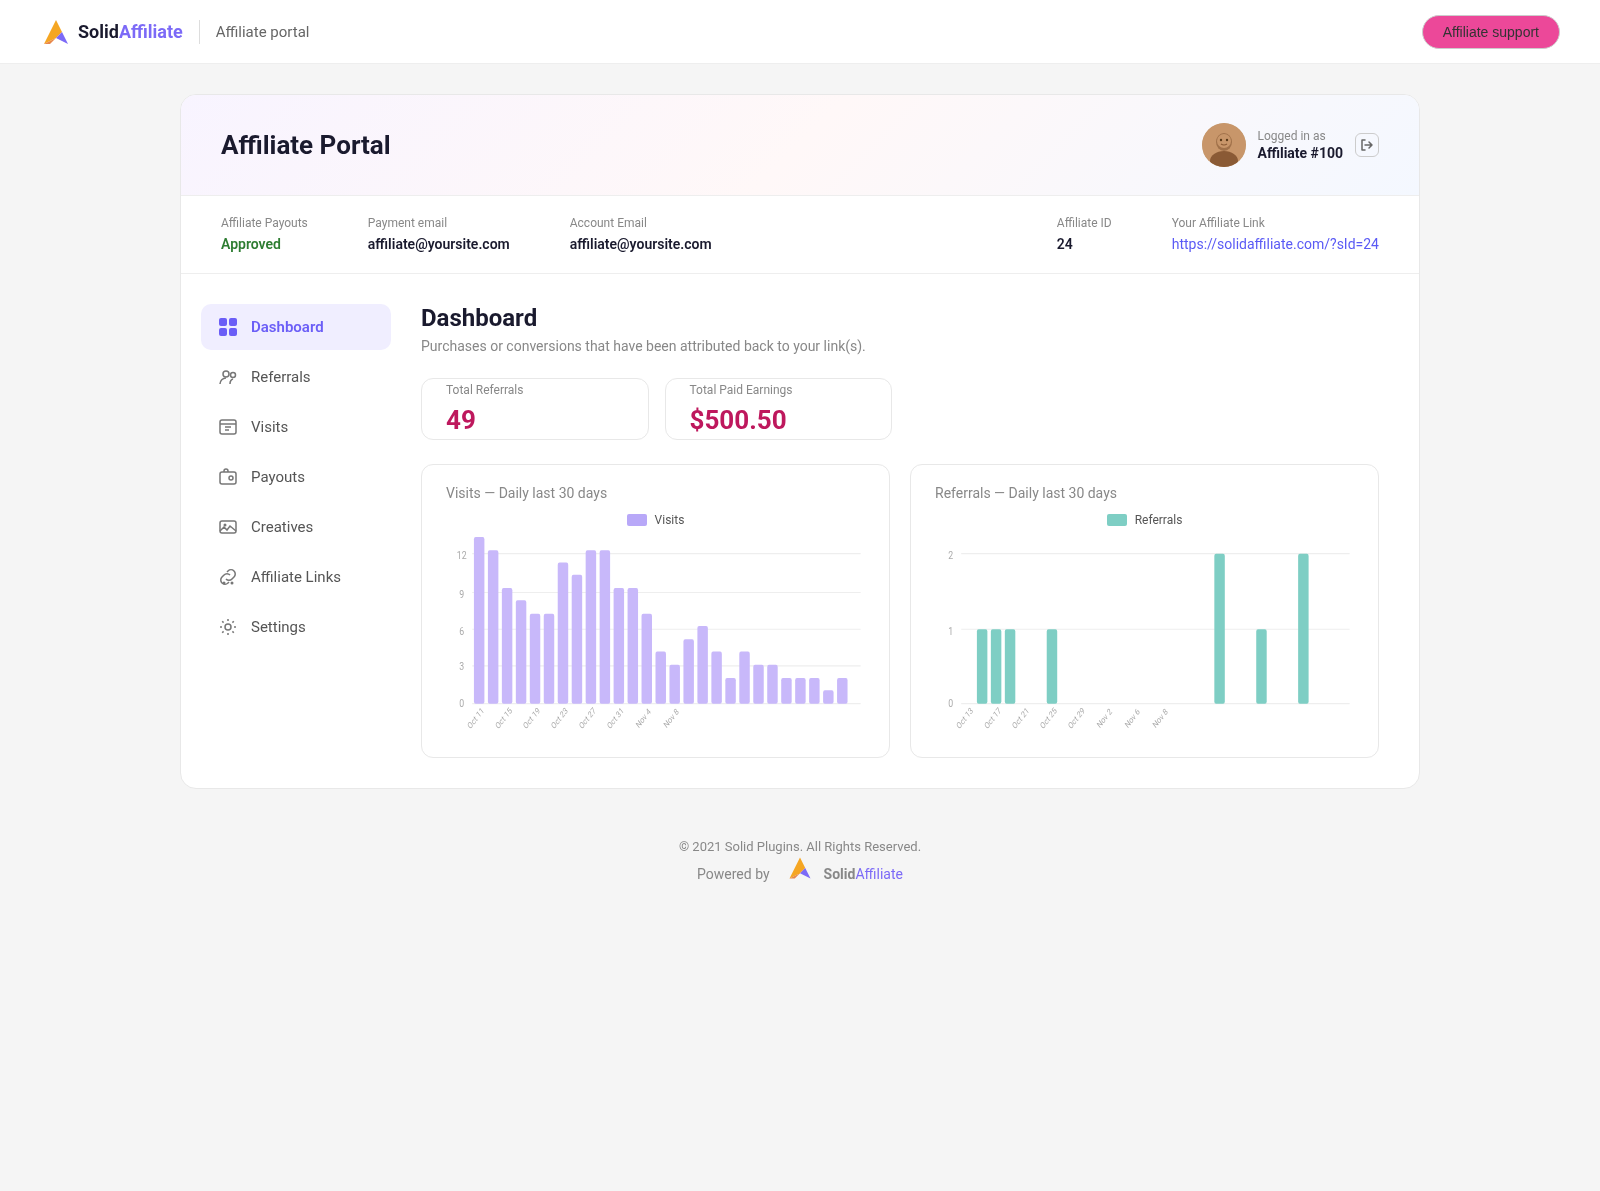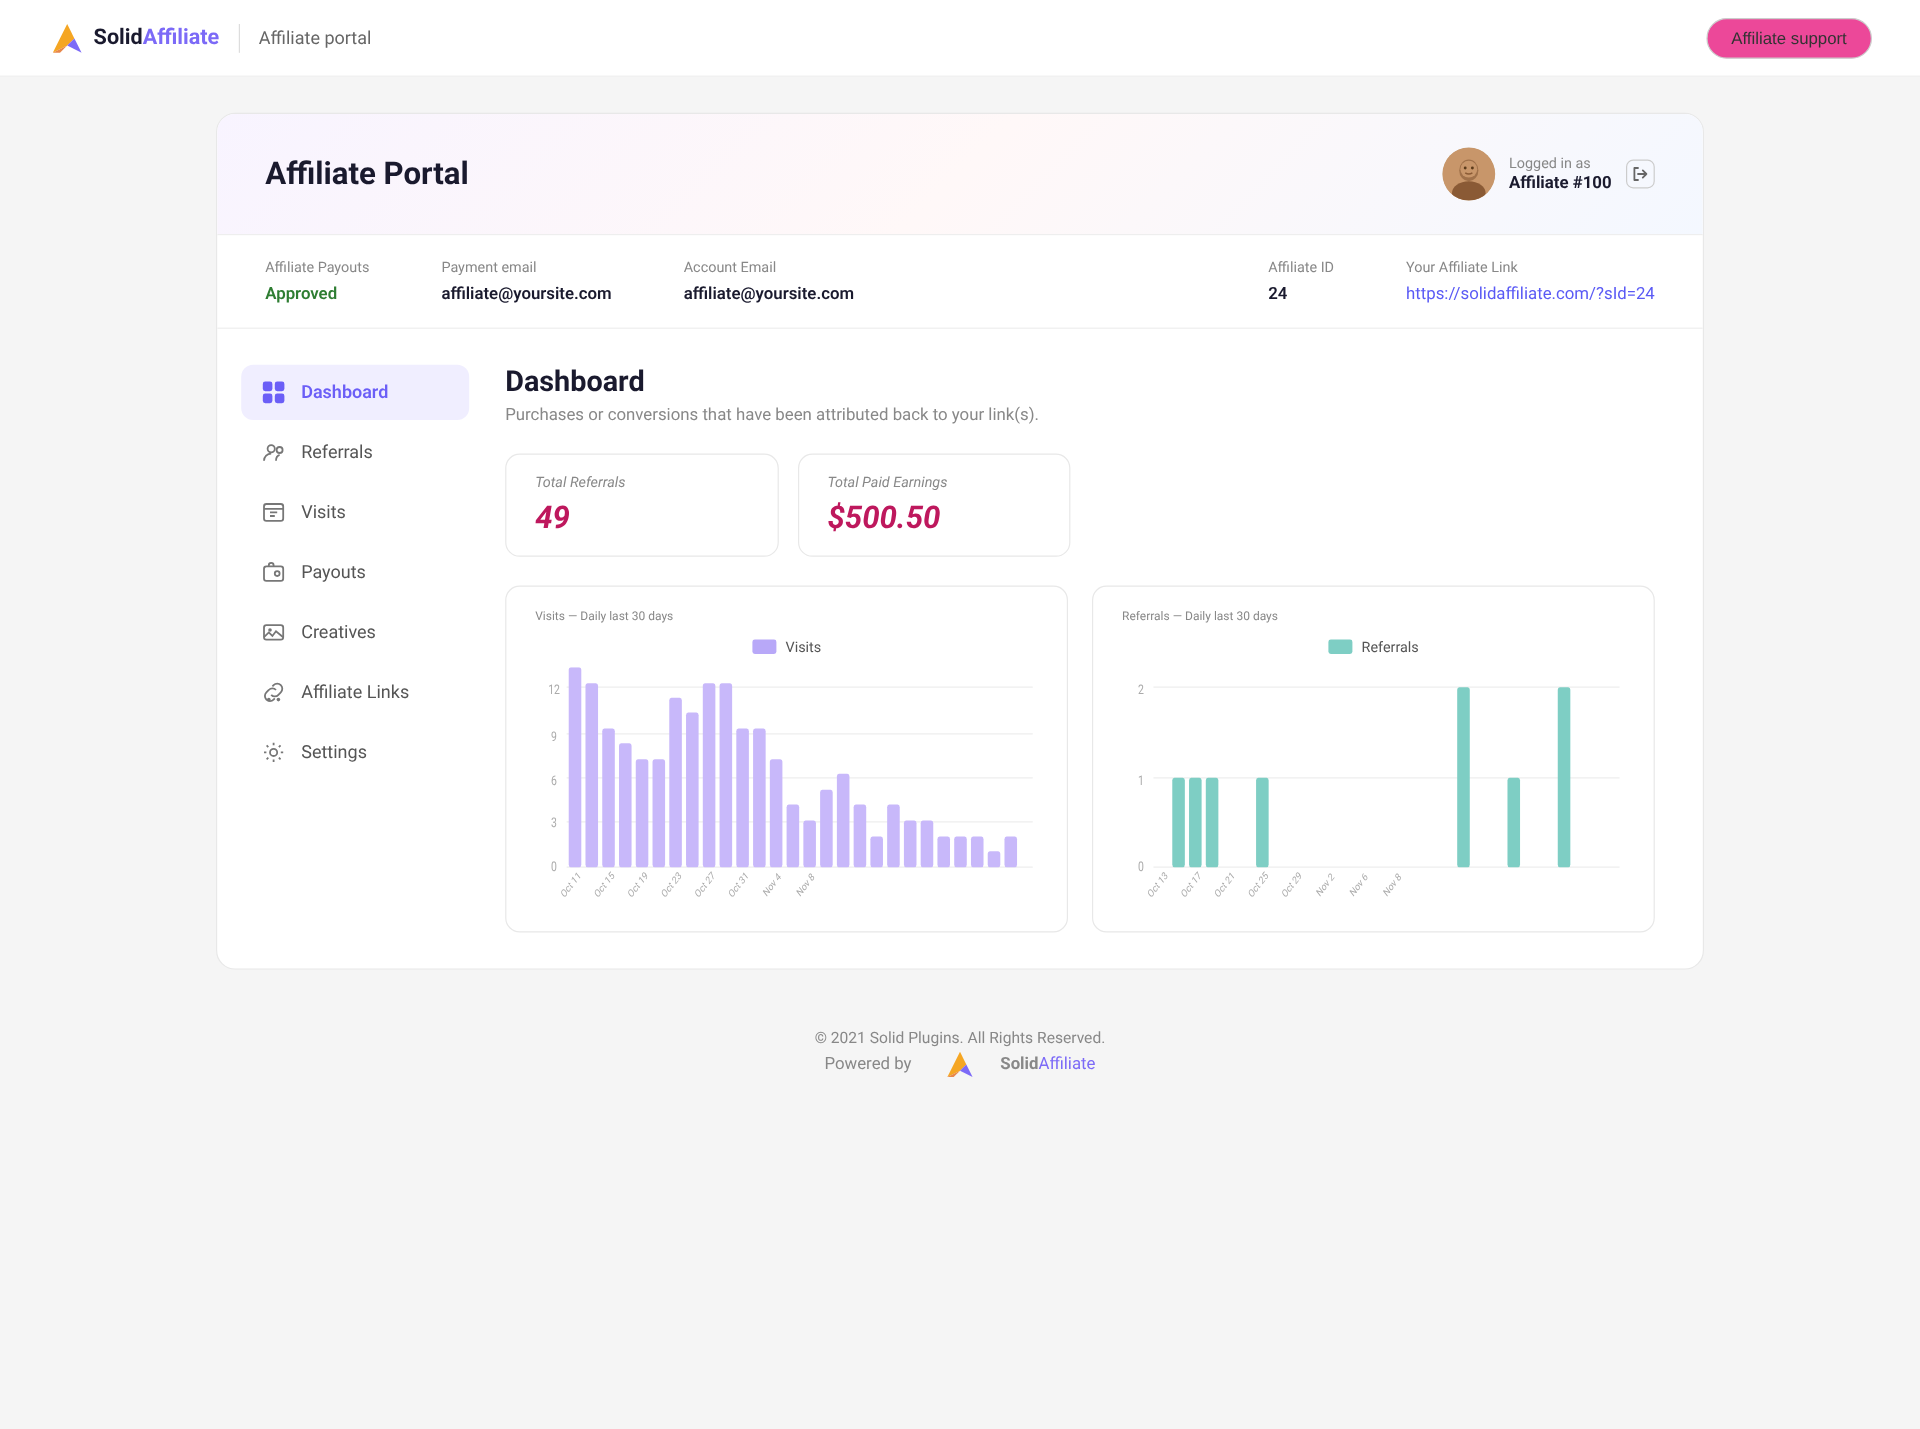--- a/index.html
+++ b/index.html
@@ -211,23 +211,22 @@
     
     .stats-grid {
       display: grid;
       grid-template-columns: repeat(4, 1fr);
       gap: 16px;
       margin-bottom: 24px;
     }
     .stat-card {
       border: 1px solid #e8e8e8;
       border-radius: 12px;
-      padding: 16px 24px;
+      padding: 4px 24px;
       background: #fff;
-      font-style: italic;
     }
     .stat-card label {
       font-size: 12px;
       color: #888;
       display: block;
       margin-bottom: 8px;
     }
     .stat-card .stat-value {
       font-size: 26px;
       font-weight: 700;
@@ -240,21 +239,21 @@
       grid-template-columns: 1fr 1fr;
       gap: 20px;
     }
     .chart-card {
       border: 1px solid #e8e8e8;
       border-radius: 12px;
       padding: 20px 24px;
       background: #fff;
     }
     .chart-title {
-      font-size: 10px;
+      font-size: 14px;
       color: #888;
       margin-bottom: 12px;
     }
     .chart-legend {
       display: flex;
       align-items: center;
       justify-content: center;
       gap: 8px;
       margin-bottom: 10px;
       font-size: 12px;
@@ -275,22 +274,22 @@
       display: flex;
       align-items: center;
       justify-content: space-between;
       padding: 20px 40px;
       color: #888;
       font-size: 13px;
       flex-direction: column;
     }
     .footer-logo {
       display: flex;
-      align-items: center;
-      gap: 20px;
+      align-items: flex-end;
+      gap: 10px;
       font-size: 14px;
     }
     .footer-powered {
       color: #888;
       margin-right: 6px;
     }
   </style>
 </head>
 <body>
 

